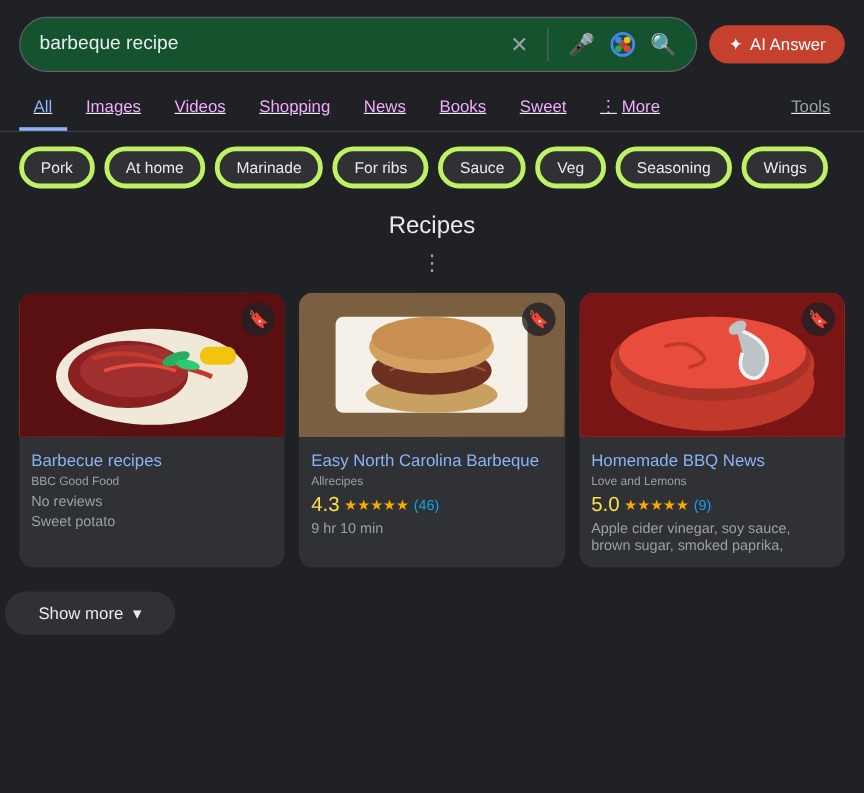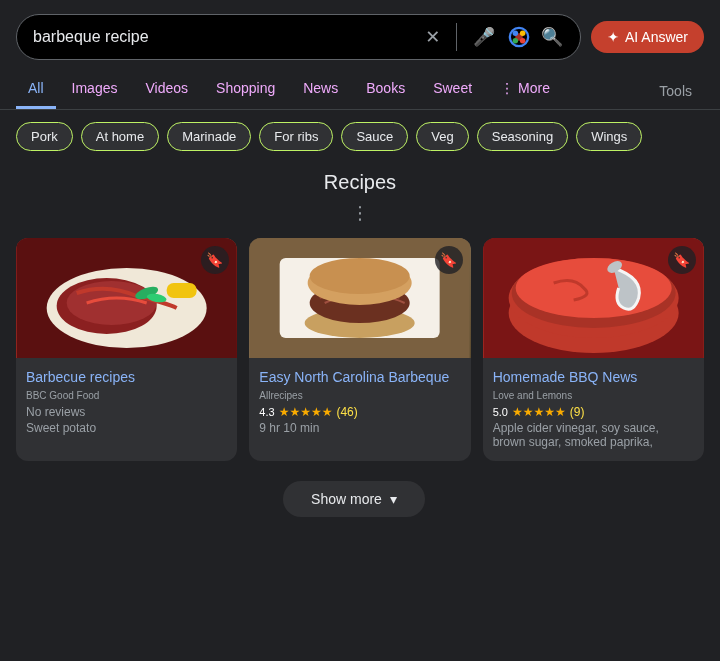--- a/index.html
+++ b/index.html
@@ -14,21 +14,21 @@
 
     
     .search-bar-area {
       padding: 14px 16px 10px 16px;
       display: flex;
       align-items: center;
     }
     .search-bar {
       display: flex;
       align-items: center;
-      background: #000000;
+      background: #14532d;
       border-radius: 24px;
       flex: 1;
       height: 46px;
       padding: 0 16px;
       border: 1px solid #5f6368;
     }
     .search-input {
       background: transparent;
       border: none;
       outline: none;
@@ -74,24 +74,25 @@
       gap: 6px;
       white-space: nowrap;
     }
     .ai-answer-btn .sparkle {
       font-size: 14px;
     }
 
     
     .nav-tabs {
       display: flex;
-      align-items: flex-end;
+      align-items: flex-start;
       padding: 0 16px;
       border-bottom: 1px solid #3c4043;
       gap: 4px;
+      text-decoration: underline;
     }
     .nav-tab {
       padding: 10px 12px;
       font-size: 14px;
       color: #f0abfc;
       cursor: pointer;
       border-bottom: 3px solid transparent;
       text-decoration: none;
       display: flex;
       align-items: center;
@@ -114,21 +115,21 @@
     .filter-chips {
       display: flex;
       gap: 8px;
       padding: 12px 16px;
       overflow-x: auto;
       scrollbar-width: none;
     }
     .filter-chips::-webkit-scrollbar { display: none; }
     .chip {
       background: #303134;
-      border: 1px solid #bef264;
+      border: 4px solid #bef264;
       border-radius: 18px;
       padding: 6px 14px;
       font-size: 13px;
       color: #e8eaed;
       cursor: pointer;
       white-space: nowrap;
     }
 
     
     .section {
@@ -238,32 +239,32 @@
       color: #f9ab00;
       font-size: 12px;
     }
     .rating-row {
       display: flex;
       align-items: center;
       gap: 4px;
       margin-bottom: 2px;
     }
     .rating-text {
-      color: #ffffff;
-      font-size: 11px;
+      color: #fde047;
+      font-size: 17px;
     }
     .review-count {
-      color: #fde047;
+      color: #0ea5e9;
       font-size: 12px;
     }
 
     
     .show-more-area {
       display: flex;
-      justify-content: center;
+      justify-content: flex-start;
       padding: 20px 16px 16px 4px;
     }
     .show-more-btn {
       background: #303134;
       border: none;
       border-radius: 20px;
       color: #e8eaed;
       font-size: 14px;
       padding: 10px 28px;
       cursor: pointer;

